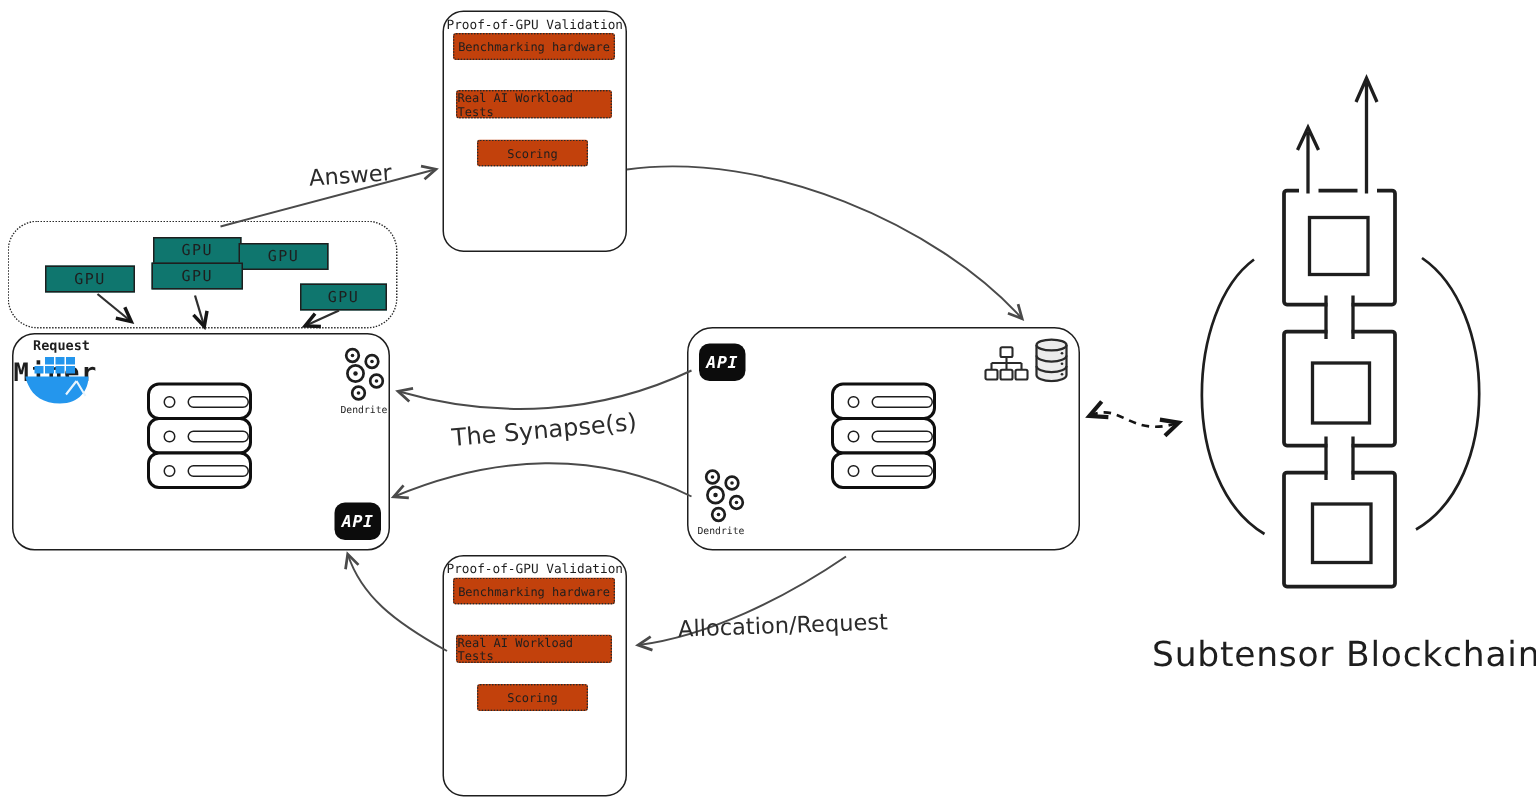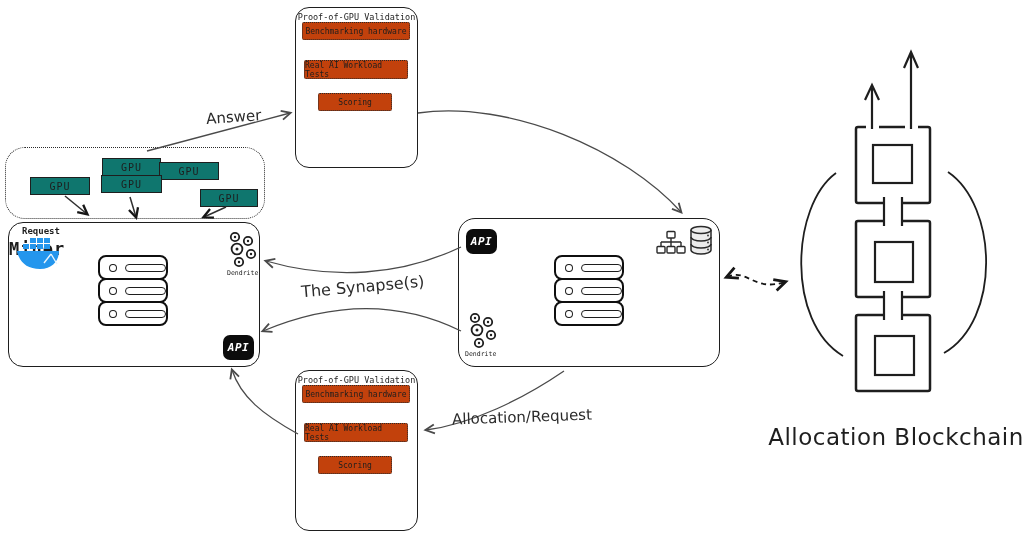--- a/index.html
+++ b/index.html
@@ -187,21 +187,21 @@
           <circle cx="26" cy="24" r="1.2"></circle>
         <circle cx="14" cy="32" r="1.2"></circle>
       </g>
     </svg>
     <div class="mini-label" style="left:6px;top:131px;">Dendrite</div>
   </div>
 
   <div class="hand lbl-answer">Answer</div>
   <div class="hand lbl-synapse">The Synapse(s)</div>
   <div class="hand lbl-allocation">Allocation/Request</div>
-  <div class="hand lbl-blockchain">Allocation Blockchain</div>
+  <div class="hand lbl-blockchain">Subtensor Blockchain</div>
 
   <svg class="layer" width="1024" height="538" viewBox="0 0 1024 538">
     <defs>
       <marker id="ah1" viewBox="0 0 10 10" refX="7.5" refY="5" markerWidth="10" markerHeight="10" orient="auto-start-reverse">
         <path d="M1,1.5 L8,5 L1,8.5" fill="none" stroke="#4a4a4a" stroke-width="1.4"></path>
       </marker>
       <marker id="ah2" viewBox="0 0 10 10" refX="7.5" refY="5" markerWidth="9" markerHeight="9" orient="auto-start-reverse">
         <path d="M1,1.5 L8,5 L1,8.5" fill="none" stroke="#161616" stroke-width="1.7"></path>
       </marker>
     </defs>

